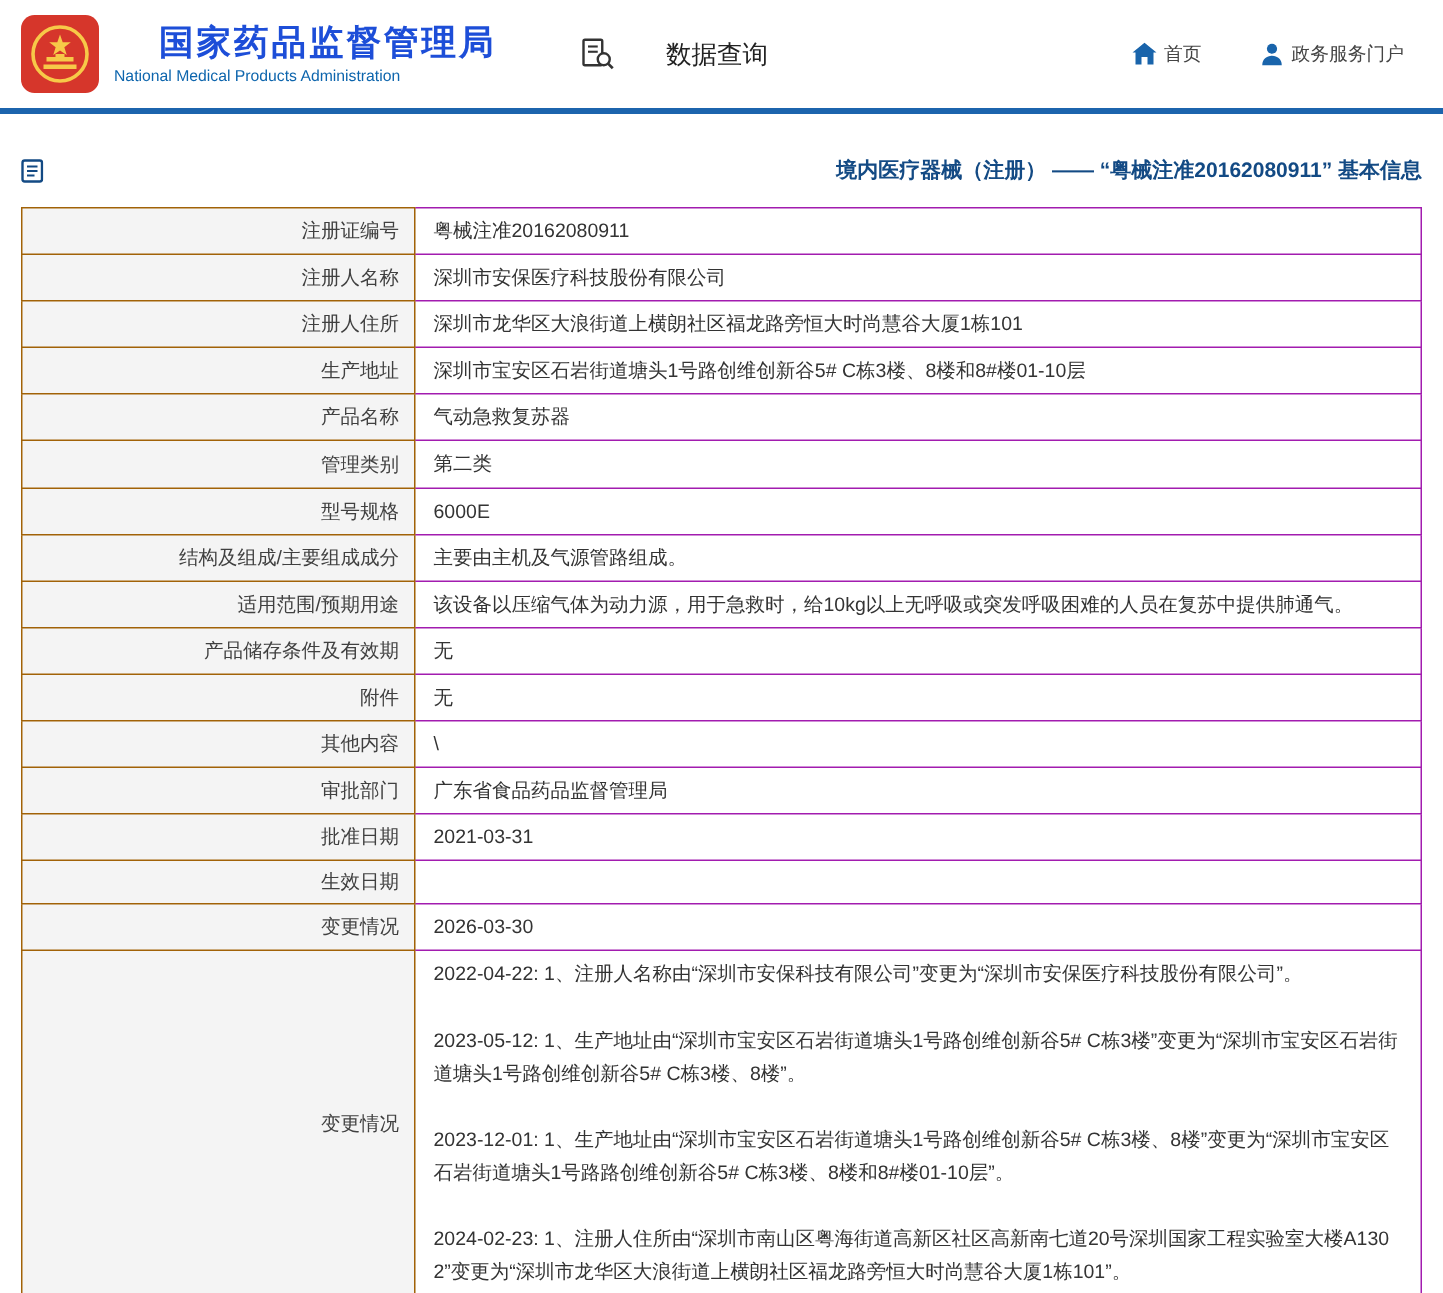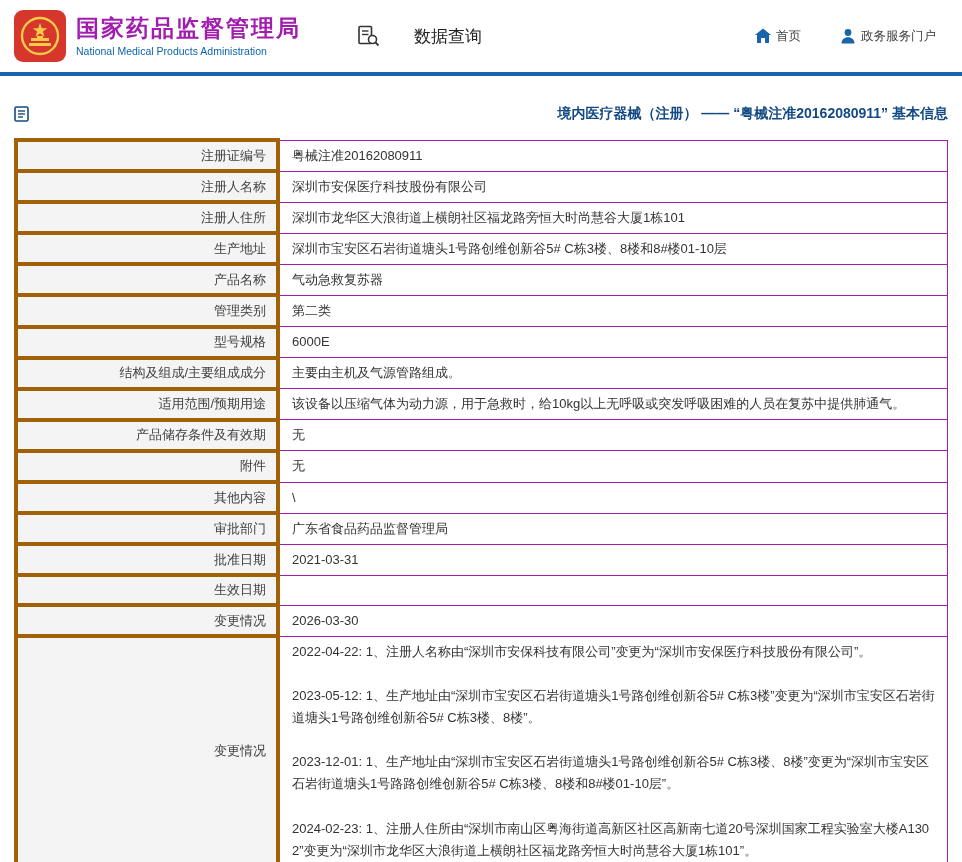--- a/index.html
+++ b/index.html
@@ -13,22 +13,23 @@
 
   
   .site-header{
     display:flex; justify-content:space-between; align-items:center;
     height:72px; padding:6px 26px 6px 14px; background:#fff;
   }
   .header-left{ display:flex; align-items:center; }
   .logo{ width:52px; height:52px; flex:0 0 auto; }
   .org-names{ margin-left:10px; }
   .org-name{
-    font-size:23px; font-weight:bold; color:#a21caf; letter-spacing:2px;
+    font-size:23px; font-weight:bold; color:#1d4ed8; letter-spacing:2px;
     line-height:1.2;
+    margin-left:30px;
   }
   .org-name-en{ font-size:10.5px; color:#0d65ad; margin-top:2px; }
   .data-query{
     display:flex; align-items:center; margin-left:55px; cursor:pointer;
   }
   .data-query .dq-icon{ width:24px; height:24px; margin-right:6px; display:inline-flex; }
   .data-query .dq-label{ font-size:17px; color:#222;margin-left:28px; }
 
   .header-right{ display:flex; align-items:center; gap:38px; }
   .nav-item{
@@ -47,21 +48,21 @@
     margin:29px 0 15px 0;
     font-size:14px; font-weight:bold; color:#134a84;justify-content:space-between;
   }
   .page-title .title-icon{ width:15px; height:16px; display:inline-flex; }
 
   table.info-table{
     width:100%; border-collapse:collapse; table-layout:fixed;
     background:#fff;
   }
   .info-table th{
-    width:262px; background:#f4f4f4; border:4px solid #a16207;
+    width:262px; background:#f4f4f4; border:1px solid #a16207;
     font-weight:normal; text-align:right; vertical-align:middle;
     color:#404040; font-size:13px; padding:4px 10px; height:29px;
   }
   .info-table td{
     border:1px solid #a21caf; text-align:left; vertical-align:middle;
     color:#333; font-size:13px; padding:4px 12px; height:29px;
     line-height:1.7; white-space:pre-line; word-break:break-all;
   }
 </style>
 </head>

